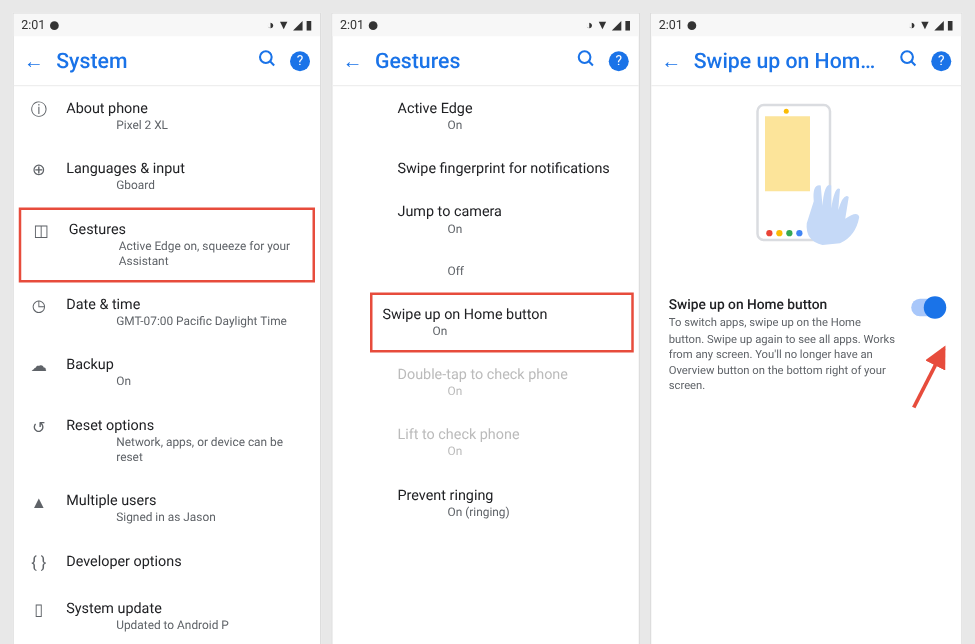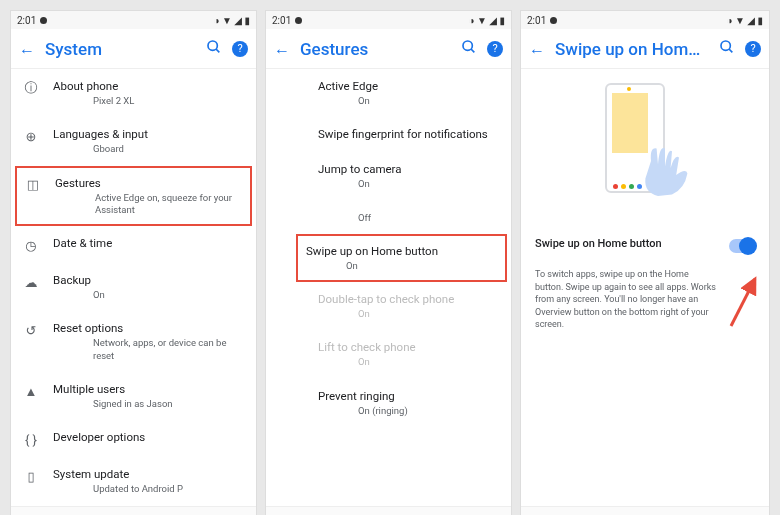--- a/index.html
+++ b/index.html
@@ -27,21 +27,21 @@
 .hero-phone { position: absolute; left: 20px; top: 0; width: 60px; height: 110px; border: 2px solid #dadce0; border-radius: 6px; background: #fff; }
 .hero-screen { position: absolute; left: 27px; top: 10px; width: 36px; height: 60px; background: #fce49a; }
 .hero-dot { position: absolute; left: 42px; top: 4px; width: 4px; height: 4px; background: #fbbc04; border-radius: 50%; }
 .hero-hand { position: absolute; right: 5px; top: 50px; width: 70px; height: 70px; }
 .hero-hand svg { width: 100%; height: 100%; }
 .hero-dots { position: absolute; left: 28px; bottom: 24px; display: flex; gap: 3px; }
 .hero-dots span { width: 5px; height: 5px; border-radius: 50%; }
 .detail { padding: 10px 14px; display: flex; gap: 10px; align-items: flex-start; }
 .detail .text { flex: 1; }
 .detail .title { font-size: 11px; font-weight: 500; color: #202124; }
-.detail .desc { font-size: 9px; color: #5f6368; line-height: 1.4; margin-top: 18px; }
+.detail .desc { font-size: 9px; color: #5f6368; line-height: 1.4; margin-top: 3px; }
 .toggle { width: 26px; height: 14px; background: #a8c7fa; border-radius: 7px; position: relative; margin-top: 2px; cursor: pointer; }
 .toggle::after { content: ''; position: absolute; right: -2px; top: -2px; width: 18px; height: 18px; background: #1a73e8; border-radius: 50%; }
 .navbar { height: 30px; background: #fafafa; border-top: 1px solid #eee; display: flex; align-items: center; justify-content: space-around; }
 .navbar .nav-btn { color: #5f6368; font-size: 12px; cursor: pointer; }
 .navbar .pill { width: 30px; height: 8px; background: #5f6368; border-radius: 4px; }
 </style>
 </head>
 <body>
 
 <div class="phone">
@@ -81,20 +81,21 @@
       <span class="icon">◫</span>
       <div class="text">
           <div class="primary">Gestures</div>
           <div class="secondary">Active Edge on, squeeze for your Assistant</div>
         </div>
     </div>
     <div class="item">
       <span class="icon">◷</span>
       <div class="text">
           <div class="primary">Date &amp; time</div>
+          <div class="secondary">GMT-07:00 Pacific Daylight Time</div>
         </div>
     </div>
     <div class="item">
       <span class="icon">☁</span>
       <div class="text">
           <div class="primary">Backup</div>
           <div class="secondary">On</div>
         </div>
     </div>
     <div class="item">

